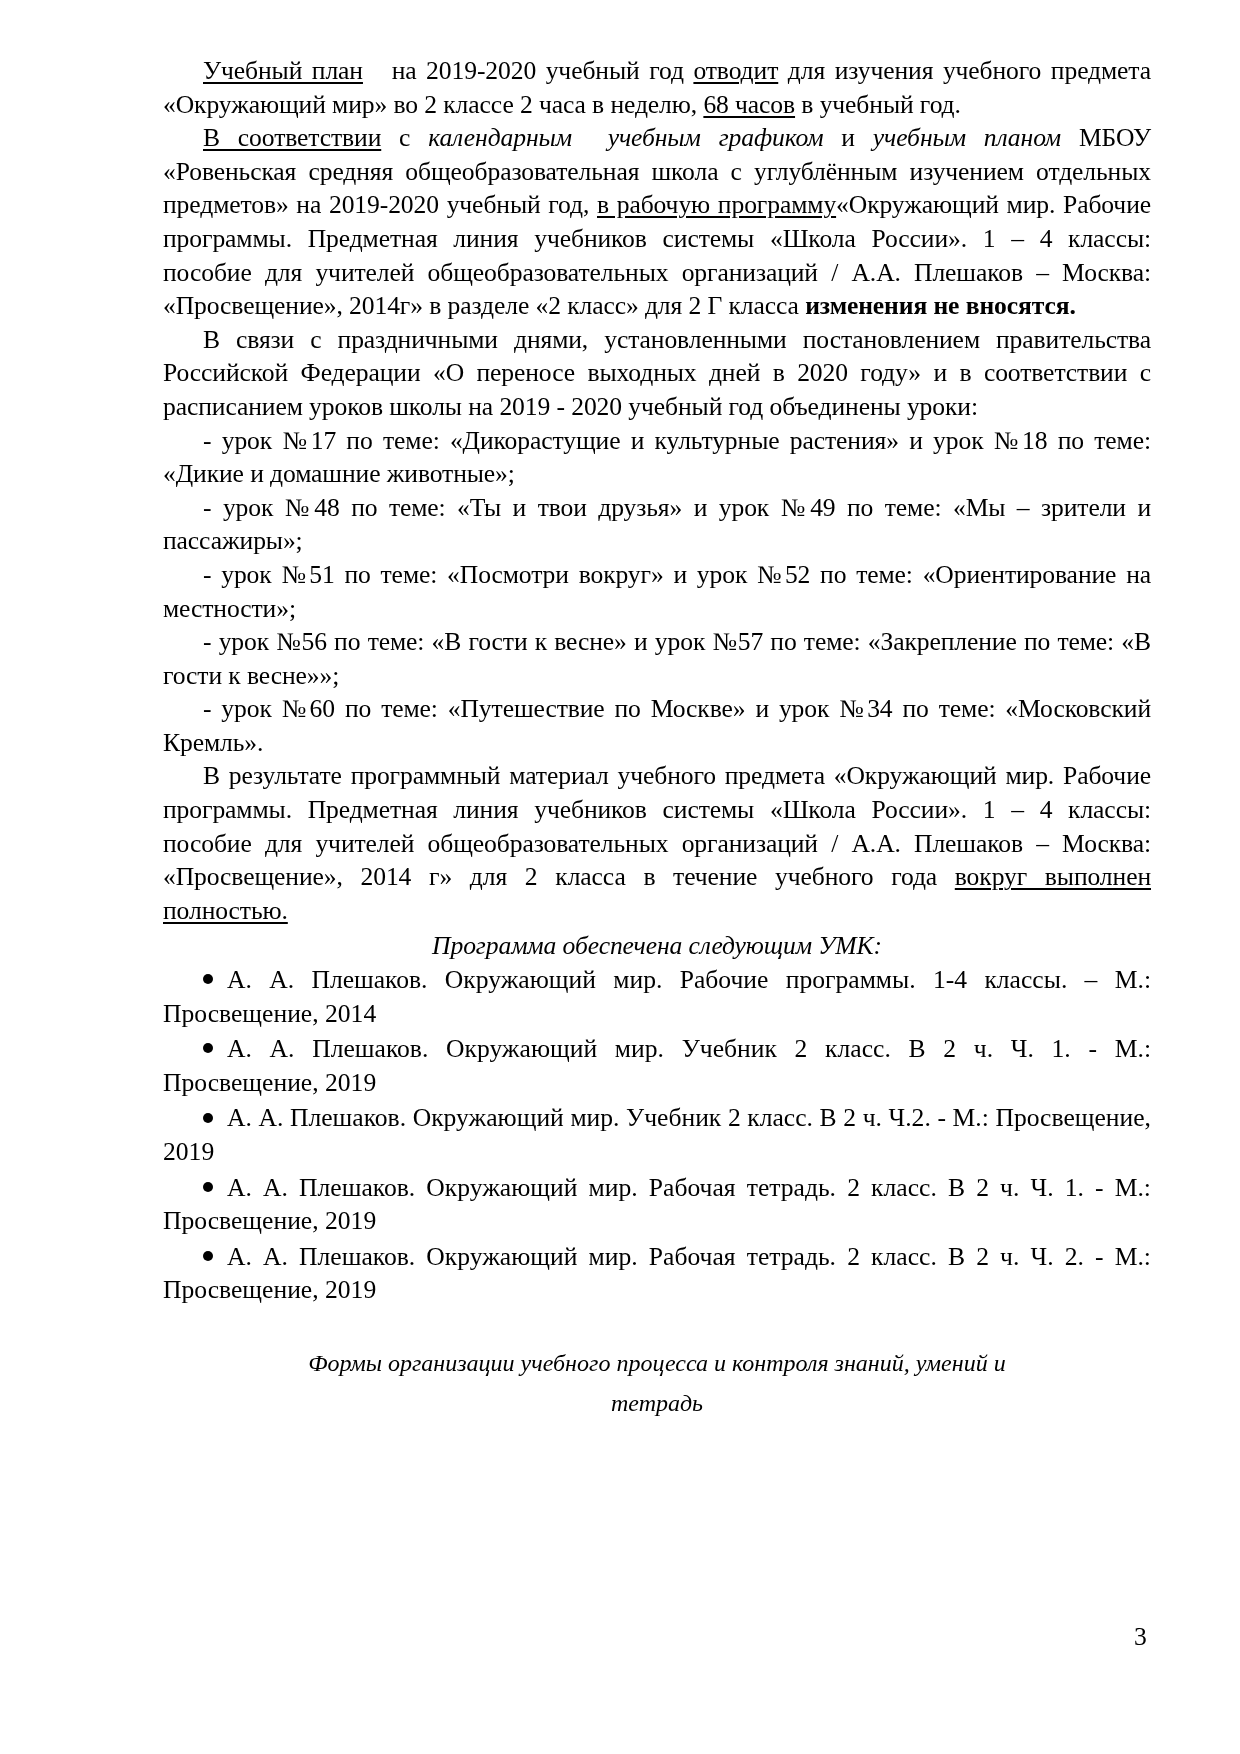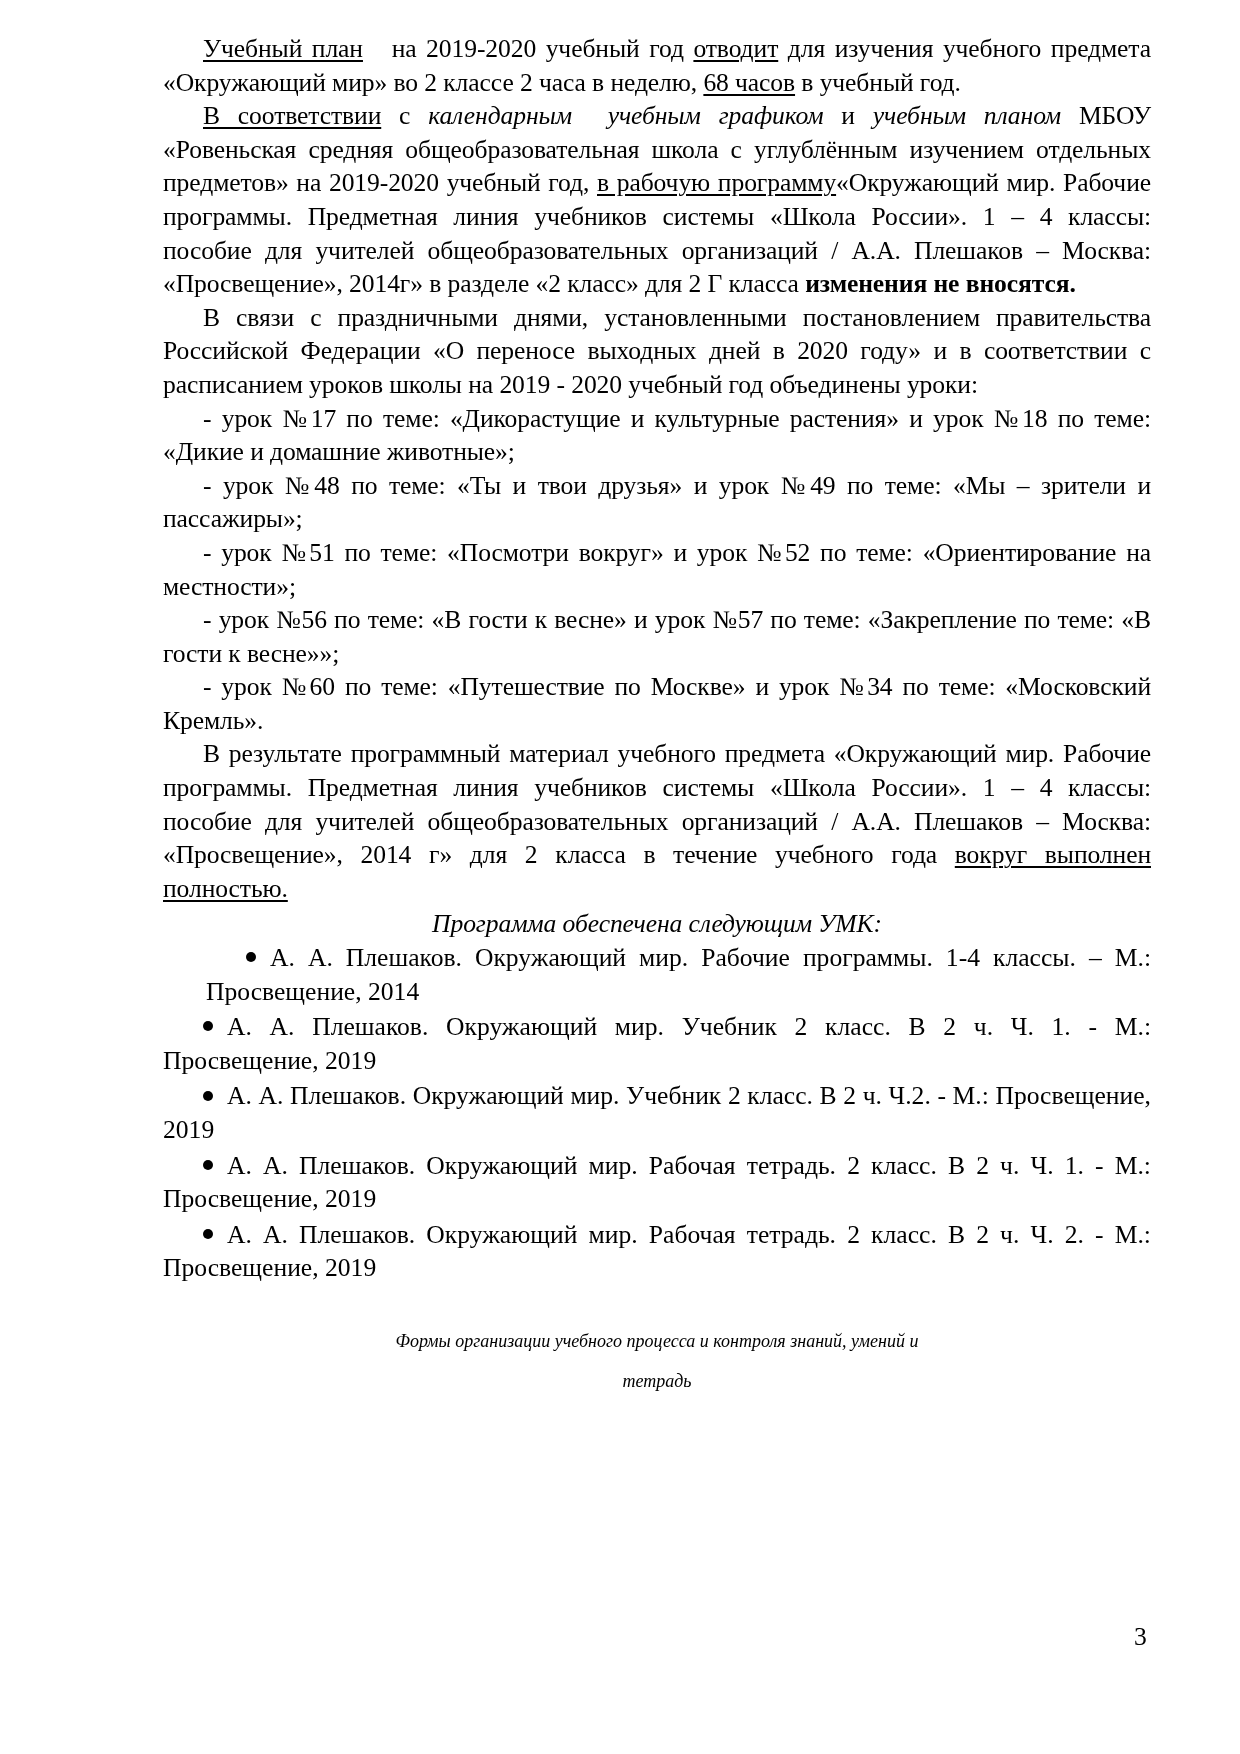--- a/index.html
+++ b/index.html
@@ -11,21 +11,21 @@
       width: 1240px;
       height: 1754px;
       position: relative;
       overflow: hidden;
       font-family: "Liberation Serif", "DejaVu Serif", serif;
       color: #000000;
     }
     .page {
       position: absolute;
       left: 163px;
-      top: 32px;
+      top: 54px;
       width: 988px;
     }
     .p {
       font-size: 25.6px;
       line-height: 33.6px;
       text-align: justify;
       text-indent: 40px;
       margin: 0;
       letter-spacing: -0.1px;
     }
@@ -52,21 +52,21 @@
       width: 10px;
       height: 10px;
       border-radius: 50%;
       background: #000;
       vertical-align: middle;
       margin-right: 14px;
       position: relative;
       top: -3px;
     }
     .heading2 {
-      font-size: 18px;
+      font-size: 24px;
       line-height: 33.6px;
       font-style: italic;
       text-align: center;
       margin: 0;
     }
     .spacer { height: 40px; }
     .heading-line2 { margin-top: 6px; }
     .page-number {
       position: absolute;
       left: 1134px;
@@ -89,21 +89,21 @@
   <p class="p">- урок №17 по теме: «Дикорастущие и культурные растения» и урок №18 по теме: «Дикие и домашние животные»;</p>
   <p class="p">- урок №48 по теме: «Ты и твои друзья» и урок №49 по теме: «Мы – зрители и пассажиры»;</p>
   <p class="p">- урок №51 по теме: «Посмотри вокруг» и урок №52 по теме: «Ориентирование на местности»;</p>
   <p class="p">- урок №56 по теме: «В гости к весне» и урок №57 по теме: «Закрепление по теме: «В гости к весне»»;</p>
   <p class="p">- урок №60 по теме: «Путешествие по Москве» и урок №34 по теме: «Московский Кремль».</p>
 
   <p class="p"><span> В результате программный материал учебного предмета «Окружающий мир. Рабочие программы. Предметная линия учебников системы «Школа России». 1 – 4 классы: пособие для учителей общеобразовательных организаций / А.А. Плешаков – Москва: «Просвещение», 2014 г» для 2 класса в течение учебного года </span><span class="u">вокруг выполнен полностью.</span></p>
 
   <p class="p center i" style="margin-top:2px;margin-bottom:0;">Программа обеспечена следующим УМК:</p>
 
-  <p class="list-item" style="margin-bottom:2px;margin-left:43px;"><span class="bullet"></span><span>А. А. Плешаков. Окружающий мир. Рабочие программы. 1-4 классы. – М.: Просвещение, 2014</span></p>
+  <p class="list-item" style="margin-bottom:2px;"><span class="bullet"></span><span>А. А. Плешаков. Окружающий мир. Рабочие программы. 1-4 классы. – М.: Просвещение, 2014</span></p>
   <p class="list-item" style="margin-bottom:2px;"><span class="bullet"></span><span>А. А. Плешаков. Окружающий мир. Учебник 2 класс. В 2 ч. Ч. 1. -  М.: Просвещение, 2019</span></p>
   <p class="list-item" style="margin-bottom:2px;"><span class="bullet"></span><span>А. А. Плешаков. Окружающий мир. Учебник 2 класс. В 2 ч. Ч.2. -  М.: Просвещение, 2019</span></p>
   <p class="list-item" style="margin-bottom:2px;"><span class="bullet"></span><span>А. А. Плешаков. Окружающий мир. Рабочая тетрадь. 2 класс. В 2 ч. Ч. 1. -  М.: Просвещение, 2019</span></p>
   <p class="list-item"><span class="bullet"></span><span>А. А. Плешаков. Окружающий мир. Рабочая тетрадь. 2 класс. В 2 ч. Ч. 2. -  М.: Просвещение, 2019</span></p>
 
   <div class="spacer"></div>
 
   <p class="heading2">Формы организации учебного процесса и контроля знаний, умений и</p>
   <p class="heading2 heading-line2" style="margin-bottom:6px;">тетрадь</p>
 

